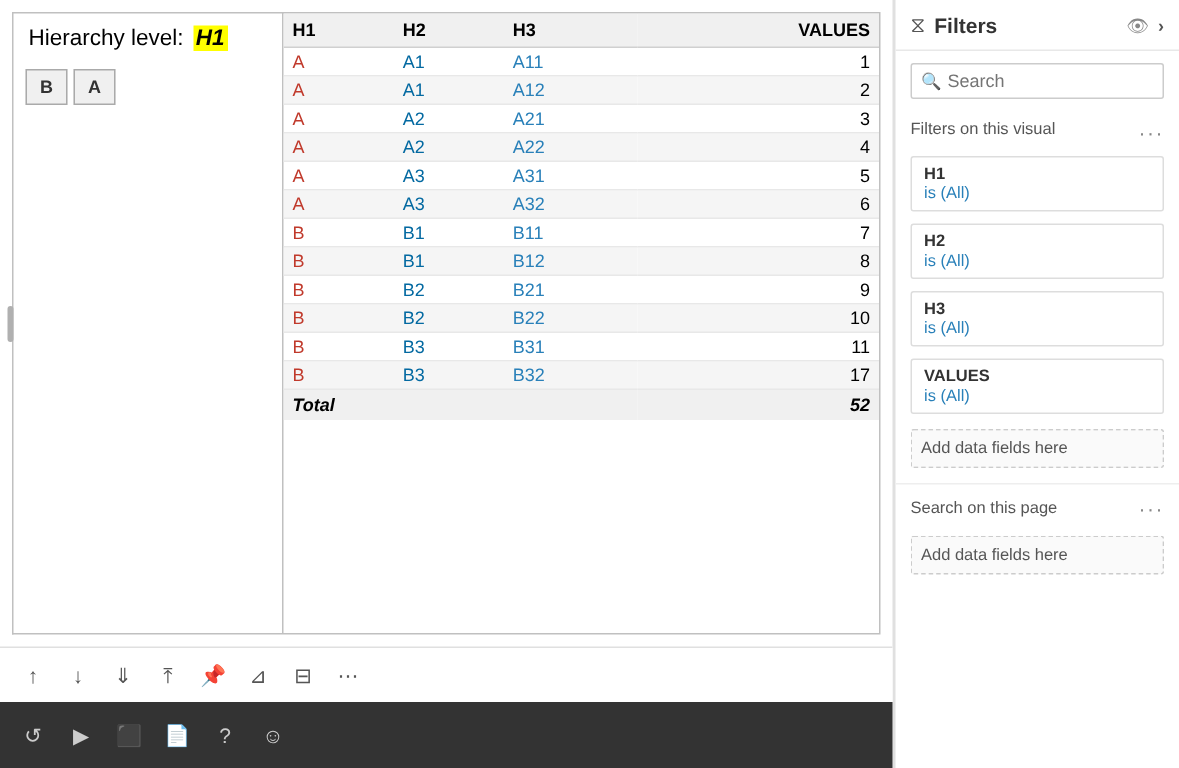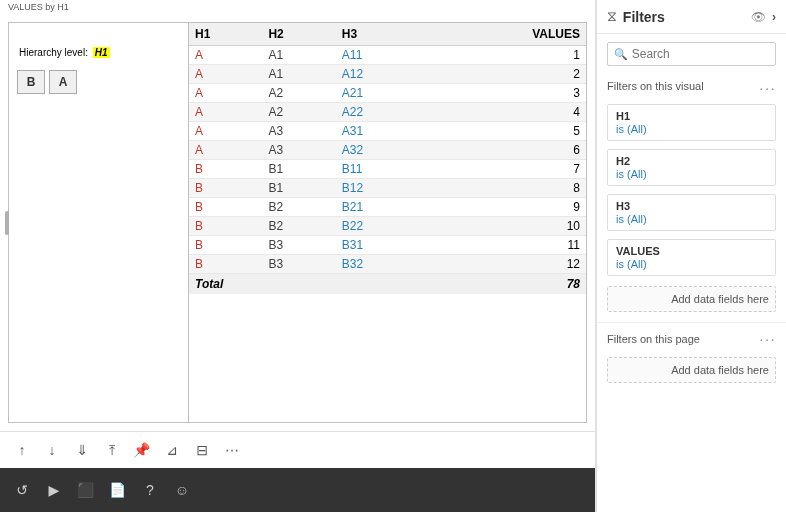--- a/index.html
+++ b/index.html
@@ -27,24 +27,23 @@
       width: 180px;
       border: 1px solid #c0c0c0;
       border-right: none;
       padding: 8px;
       position: relative;
       display: flex;
       flex-direction: column;
     }
 
     .hierarchy-level {
-      font-size: 10px;
+      font-size: 15px;
       font-weight: 400;
       color: #000;
-      margin-top: 16px;
     }
 
     .hierarchy-level span {
       font-weight: 700;
       font-style: italic;
       background-color: #ffff00;
       padding: 0 2px;
     }
 
     .drill-buttons {
@@ -103,21 +102,21 @@
       border-bottom: 1px solid #e8e8e8;
       font-size: 12px;
     }
 
     .data-table tbody td.h1-col {
       color: #c0392b;
       font-weight: 500;
     }
 
     .data-table tbody td.h2-col {
-      color: #404040;
+      color: #0369a1;
     }
 
     .data-table tbody td.h3-col {
       color: #2980b9;
       margin-left: 40px;
     }
 
     .data-table tbody td.val-col {
       text-align: right;
       font-weight: 400;
@@ -258,21 +257,21 @@
     .filter-card-value {
       font-size: 11px;
       color: #2980b9;
       margin-top: 1px;
     }
 
     .add-data-btn {
       margin: 6px 10px;
       border: 1px dashed #ccc;
       padding: 6px;
-      text-align: right;
+      text-align: left;
       font-size: 11px;
       color: #555;
       cursor: pointer;
       border-radius: 2px;
       background: #fafafa;
     }
 
     .filters-page-label {
       font-size: 11px;
       color: #555;
@@ -289,21 +288,20 @@
       font-size: 9px;
       color: #555;
       padding: 2px 8px;
     }
   </style>
 </head>
 <body>
 
 <div class="main-area">
 
-  <div class="visual-top-label">VALUES by H1</div>
 
   <div class="visual-container">
 
     <div class="left-panel">
       <div class="hierarchy-level">
         <span style="background:none; font-weight:400; font-style:normal;">Hierarchy level: </span><span style="background: rgb(255, 255, 0); font-weight: 700; font-style: italic; padding: 0px 2px;">H1</span>
       </div>
       <div class="drill-buttons">
         <button class="drill-btn">B</button>
         <button class="drill-btn">A</button>
@@ -388,27 +386,27 @@
             <tr>
       <td class="h1-col">B</td>
       <td class="h2-col">B3</td>
       <td class="h3-col">B31</td>
       <td class="val-col">11</td>
     </tr>
             <tr>
       <td class="h1-col">B</td>
       <td class="h2-col">B3</td>
       <td class="h3-col">B32</td>
-      <td class="val-col">12</td>
+      <td class="val-col">17</td>
     </tr>
           </tbody>
         <tfoot>
           <tr>
             <td colspan="3">Total</td>
-            <td class="total-val">78</td>
+            <td class="total-val">52</td>
           </tr>
         </tfoot>
       </table>
     </div>
 
   </div>
 
   <div style="display:flex; align-items:center; padding:4px 8px; gap:2px; border-top:1px solid #e0e0e0; background:#fff;">
     <div class="toolbar-icon" style="background:transparent; color:#555;">↑</div>
     <div class="toolbar-icon" style="background:transparent; color:#555;">↓</div>
@@ -466,19 +464,19 @@
   </div>
 
   <div class="filter-card">
     <div class="filter-card-title">VALUES</div>
     <div class="filter-card-value">is (All)</div>
   </div>
 
   <div class="add-data-btn">Add data fields here</div>
 
   <div class="filters-page-label">
-    <span>Filters on this page</span>
+    <span>Search on this page</span>
     <span class="filters-section-dots">···</span>
   </div>
 
   <div class="add-data-btn">Add data fields here</div>
 
 </div>
 
 </body></html>

